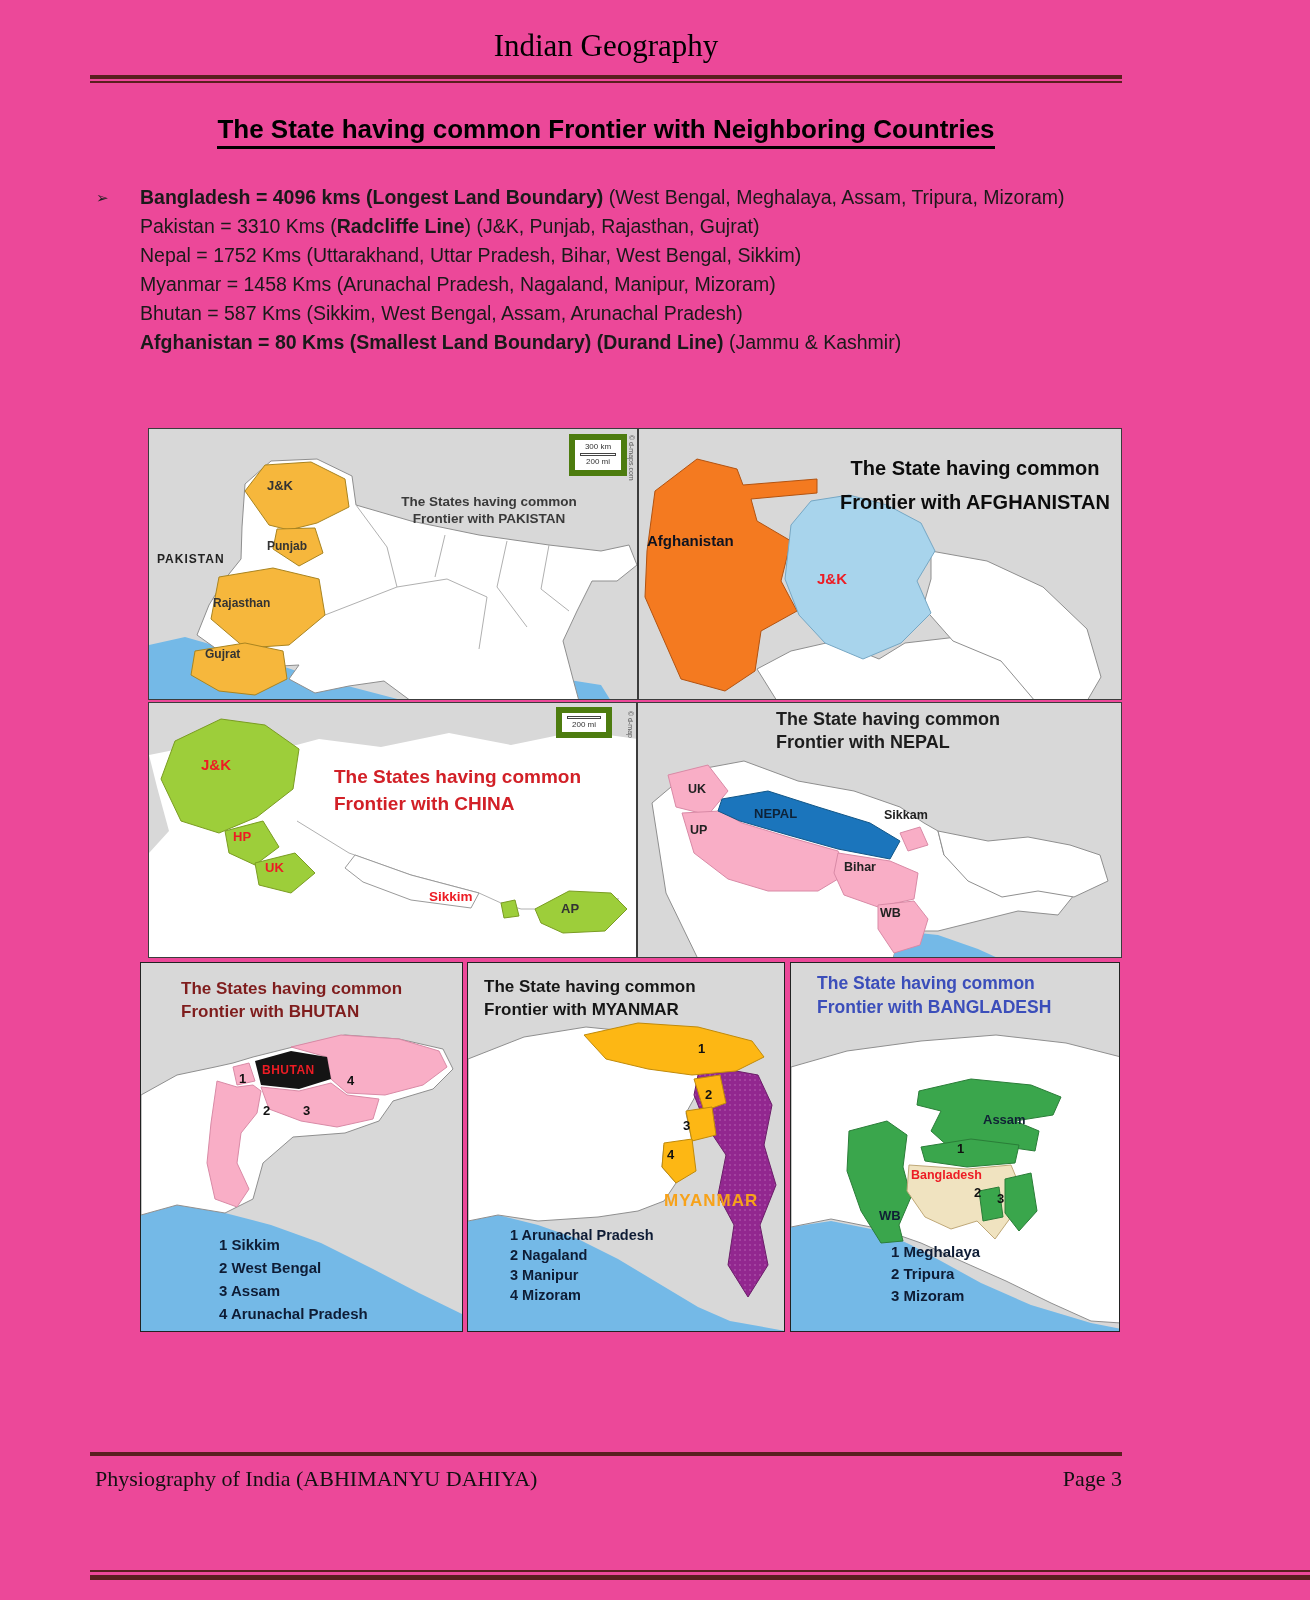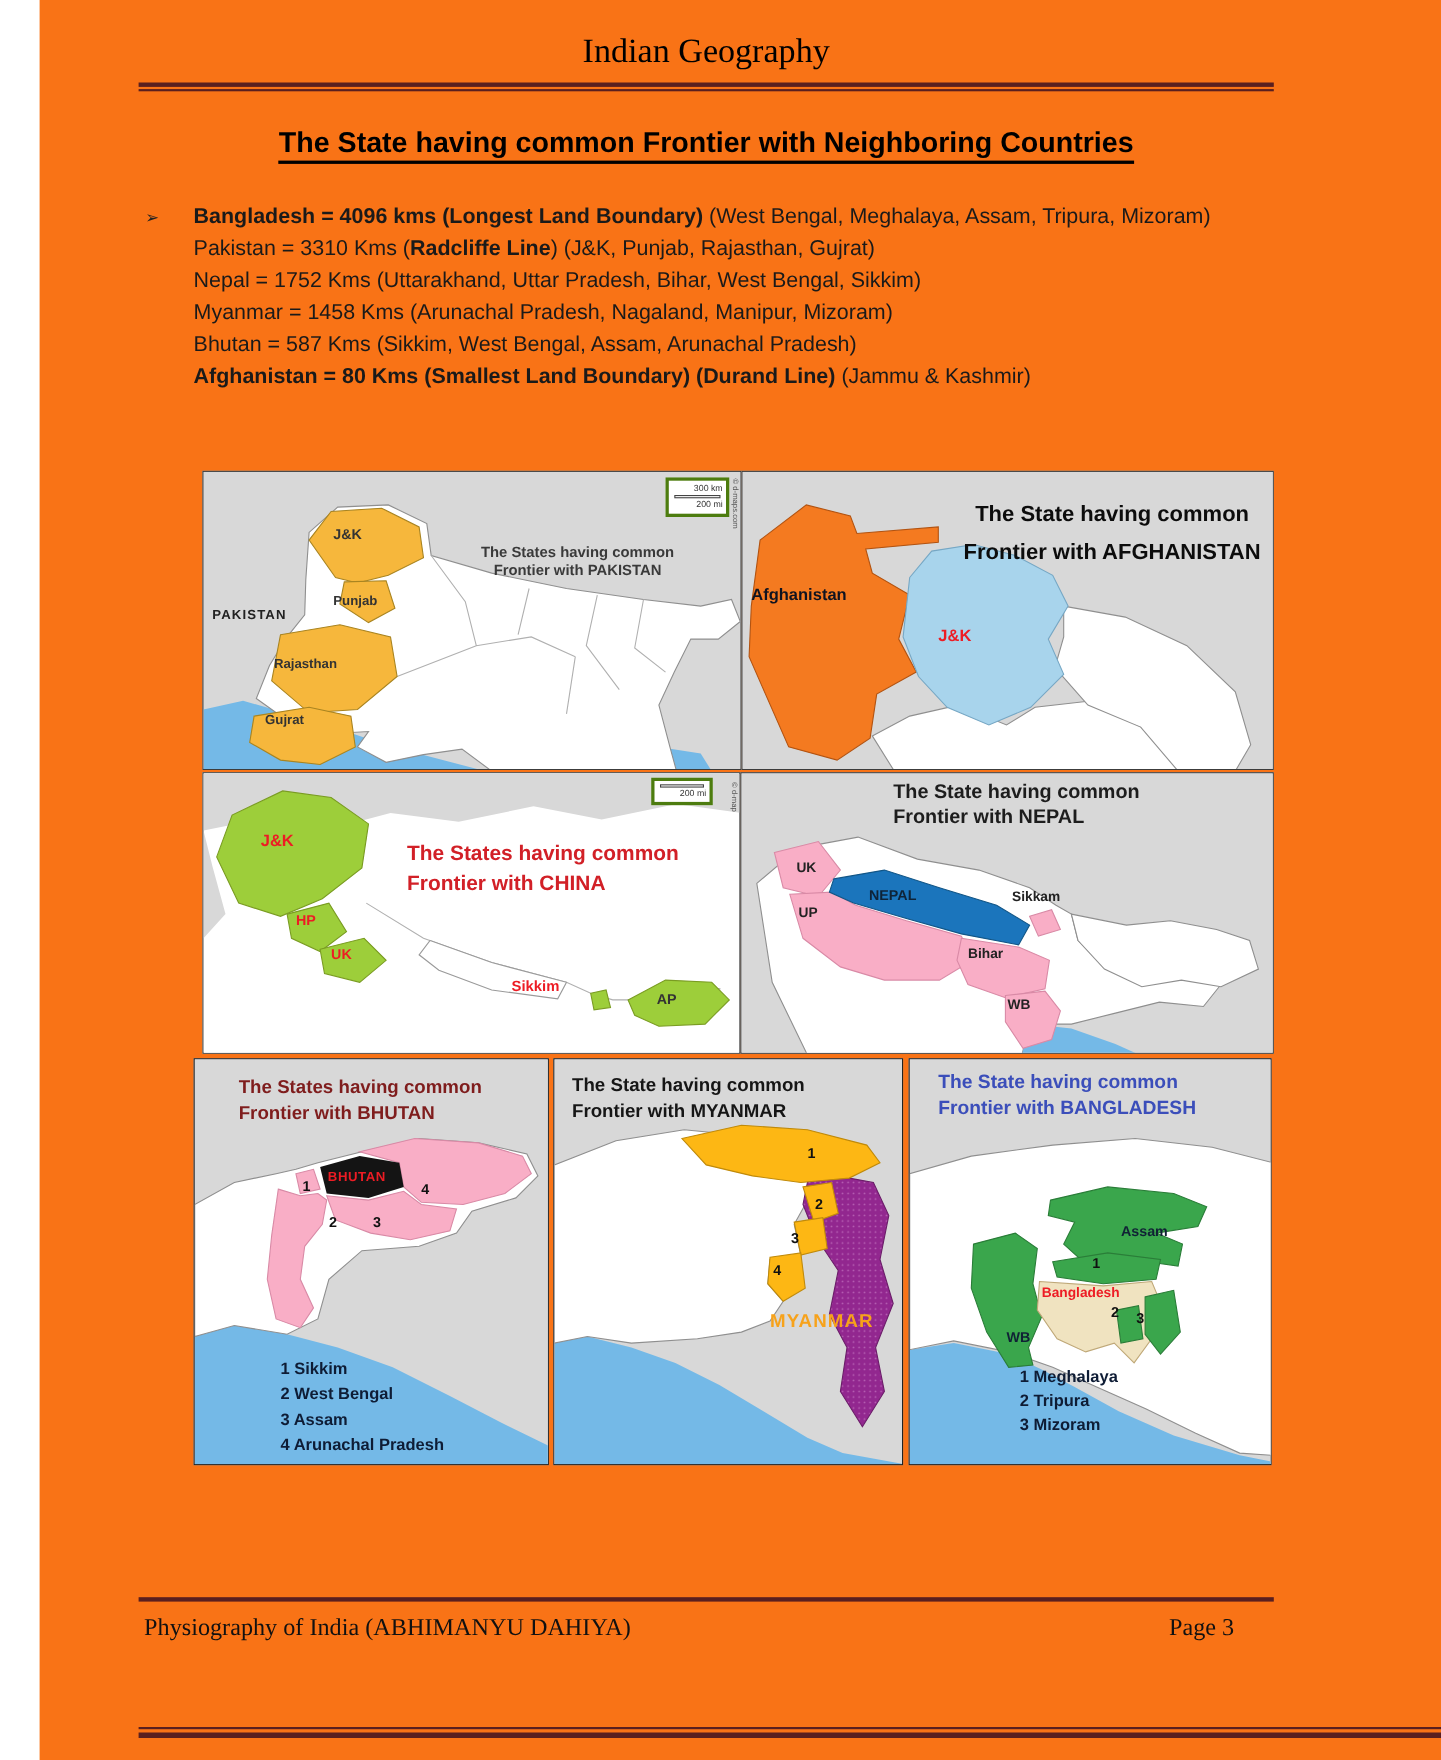--- a/index.html
+++ b/index.html
@@ -2,21 +2,21 @@
 <html style="--rule: #5a1f1f; --panel-bg: #d8d8d8; --sea: #74b9e7; --pak-yellow: #f6b73c; --afg-orange: #f47a20; --jk-blue: #a8d4ec; --china-green: #9dce3a; --pink: #f9aec6; --nepal-blue: #1b75bc; --purple: #92278f; --myn-yellow: #fdb714; --myn-label: #f7a21a; --bd-green: #3aa64c; --bd-beige: #f0e3c0; --label-red: #ed1c24; --china-title: #d22027; --bhutan-title: #7f1d1d; --bd-title: #3b4eba;"><head>
 <meta charset="utf-8">
 <style>
   * { box-sizing: border-box; margin: 0; padding: 0; }
   html, body { background: #fff; }
   body {
     width: 1310px; height: 1600px; position: relative;
     font-family: "Liberation Sans", sans-serif;
     color: #1a1a1a;
   }
-  .page { position: absolute; inset: 0; background: #f97316; overflow: hidden; margin-left: 36px; }
+  .page { position: absolute; inset: 0; background: #ec4899; overflow: hidden; }
 
   
   .doc-header {
     position: absolute; left: 90px; top: 28px; width: 1032px;
     text-align: center; font-family: "Liberation Serif", serif;
     font-size: 31px; color: #000;
   }
   .rule-top { position: absolute; left: 90px; top: 75px; width: 1032px; }
   .rule-top .thick { height: 4px; background: var(--rule, #5a1f1f); }
   .rule-top .thin  { height: 2px; background: var(--rule, #5a1f1f); margin-top: 2px; }
@@ -50,22 +50,22 @@
   #p-myn { left: 467px; top: 962px; width: 318px; height: 370px; border-color:#222; }
   #p-bgd { left: 790px; top: 962px; width: 330px; height: 370px; border-color:#222; }
 
   .mlabel { position: absolute; white-space: nowrap; line-height: 1.1; font-weight: bold; }
   .map-title { position: absolute; font-weight: bold; white-space: nowrap; }
   .marker { position: absolute; font-weight: bold; color: #111; font-size: 13px; }
   .legend { position: absolute; font-weight: bold; color: #0e1c35; }
   .legend div { white-space: nowrap; }
 
   .scalebox {
-    position: absolute; background: #fff; border: 3px solid #4d7c0f;
-    font-size: 8px; color: #333; text-align: right; padding: 2px 3px; line-height: 1.3;
+    position: absolute; background: #fff; border: 6px solid #4d7c0f;
+    font-size: 8px; color: #333; text-align: center; padding: 2px 3px; line-height: 1.3;
   }
   .scalebar { height: 3px; border: 1px solid #444; margin: 1px 2px; }
   .credit {
     position: absolute; font-size: 7px; color: #555;
     transform: rotate(90deg); transform-origin: left top; white-space: nowrap;
   }
 
   
   .f-white  { fill: #fff; }
   .s-border { stroke: #8f8f8f; stroke-width: 1; }
@@ -254,20 +254,26 @@
     </svg>
     <div class="map-title" style="left:16px;top:12px;font-size:17px;color:#161616;line-height:23px;">
       <div>The State having common</div>
       <div>Frontier with MYANMAR</div>
     </div>
     <div class="marker" style="left:230px;top:78px;">1</div>
     <div class="marker" style="left:237px;top:124px;">2</div>
     <div class="marker" style="left:215px;top:155px;">3</div>
     <div class="marker" style="left:199px;top:184px;">4</div>
     <div class="mlabel" style="left:196px;top:229px;font-size:17px;color:var(--myn-label,#f7a21a);letter-spacing:1px;">MYANMAR</div>
+    <div class="legend" style="left:42px;top:262px;font-size:14.5px;line-height:20px;">
+      <div>1 Arunachal Pradesh</div>
+      <div>2 Nagaland</div>
+      <div>3 Manipur</div>
+      <div>4 Mizoram</div>
+    </div>
   </div>
 
   <div class="panel" id="p-bgd">
     <svg width="330" height="370" viewBox="0 0 330 370">
       <rect class="f-gray" width="330" height="370"></rect>
       <path class="f-sea" d="M0,370 V264 L40,258 L90,268 L120,282 L150,298 L190,320 L240,342 L300,360 L330,366 V370 Z"></path>
       <path class="f-white s-border" d="M0,264 L0,104 L56,88 L130,78 L205,72 L275,80 L330,94 L330,360 L300,358 L260,340 L215,318 L170,298 L130,280 L90,266 L40,256 Z"></path>
       <path class="f-bdg" d="M128,128 L180,116 L240,122 L270,134 L262,152 L224,158 L248,168 L244,188 L216,184 L188,194 L160,186 L140,168 L150,148 L126,142 Z"></path>
       <path class="f-bdg" d="M130,184 L180,176 L228,182 L224,200 L176,204 L134,198 Z"></path>
       <path class="f-bdg" d="M58,168 L96,158 L116,172 L112,204 L120,234 L108,262 L112,278 L90,280 L70,248 L56,208 Z"></path>

